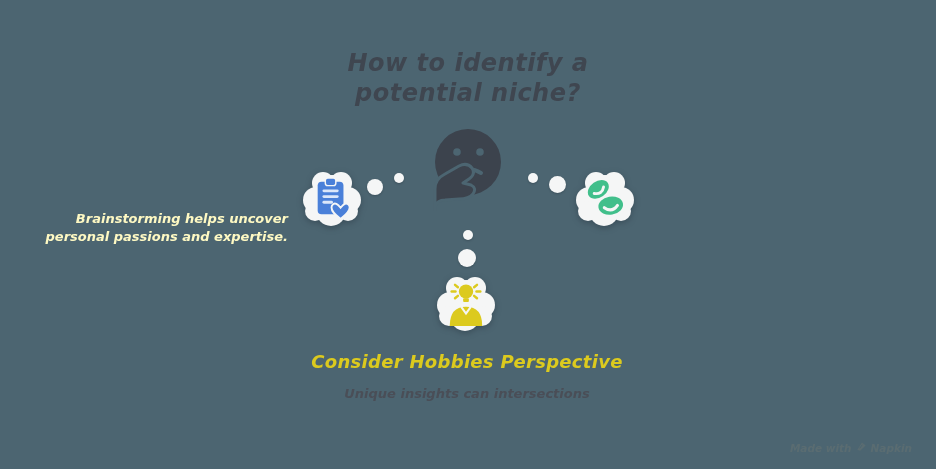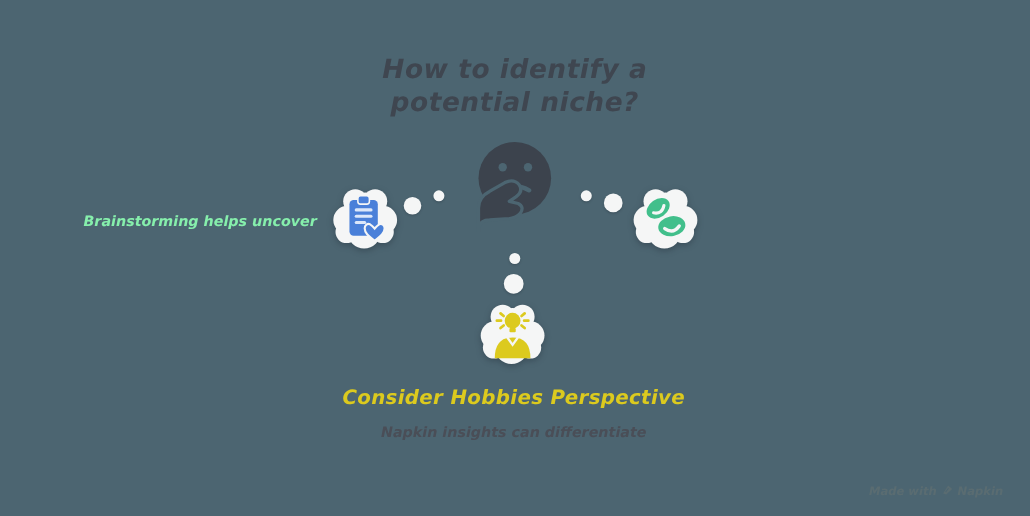--- a/index.html
+++ b/index.html
@@ -141,30 +141,31 @@
           <line x1="33.5" y1="5" x2="30.5" y2="7.5"></line>
           <line x1="10.5" y1="19" x2="13.5" y2="16.5"></line>
           <line x1="33.5" y1="19" x2="30.5" y2="16.5"></line>
         </g>
         <path d="M17 28 L22 35 L27 28" stroke="#f5f6f6" stroke-width="2.2" fill="none"></path>
       </svg>
     </span>
   </div>
 
   <div class="block block-left">
-    <p style="color: #86efac;">
+    <p style="color: #fef9c3; margin-top: 17px;">
       <span>Brainstorming helps uncover</span><br>
+      <span>personal passions and expertise.</span>
     </p>
   </div>
 
 
   <div class="block block-bottom">
     <h2 style="color: rgb(220, 202, 30);">Consider Hobbies Perspective</h2>
     <p style="color: rgb(74, 78, 87);">
-      <span>Napkin insights can differentiate</span><br>
+      <span>Unique insights can intersections</span><br>
     </p>
   </div>
 
   <div class="watermark" style="color: rgb(93, 110, 114);">
     <span>Made with</span>
     <span>
       <svg viewBox="0 0 12 12" width="11" height="11">
         <path d="M1.5 9.5 L6.5 1.5 L10.5 5 L4.5 10.5 Z" fill="#5d6e72"></path>
         <line x1="4" y1="8" x2="6.8" y2="4.2" stroke="#4c6571" stroke-width="1"></line>
       </svg>

